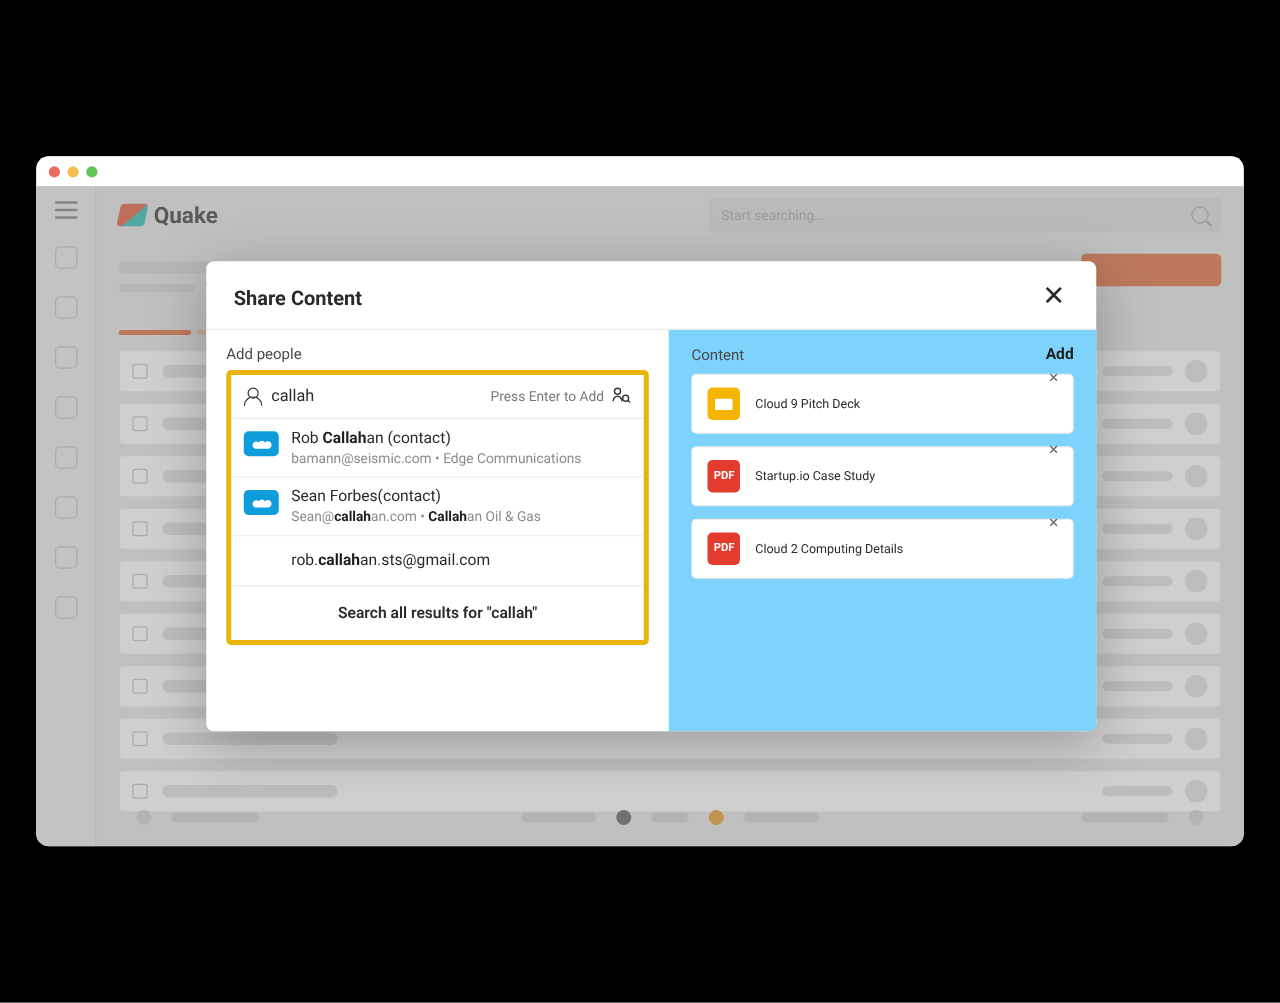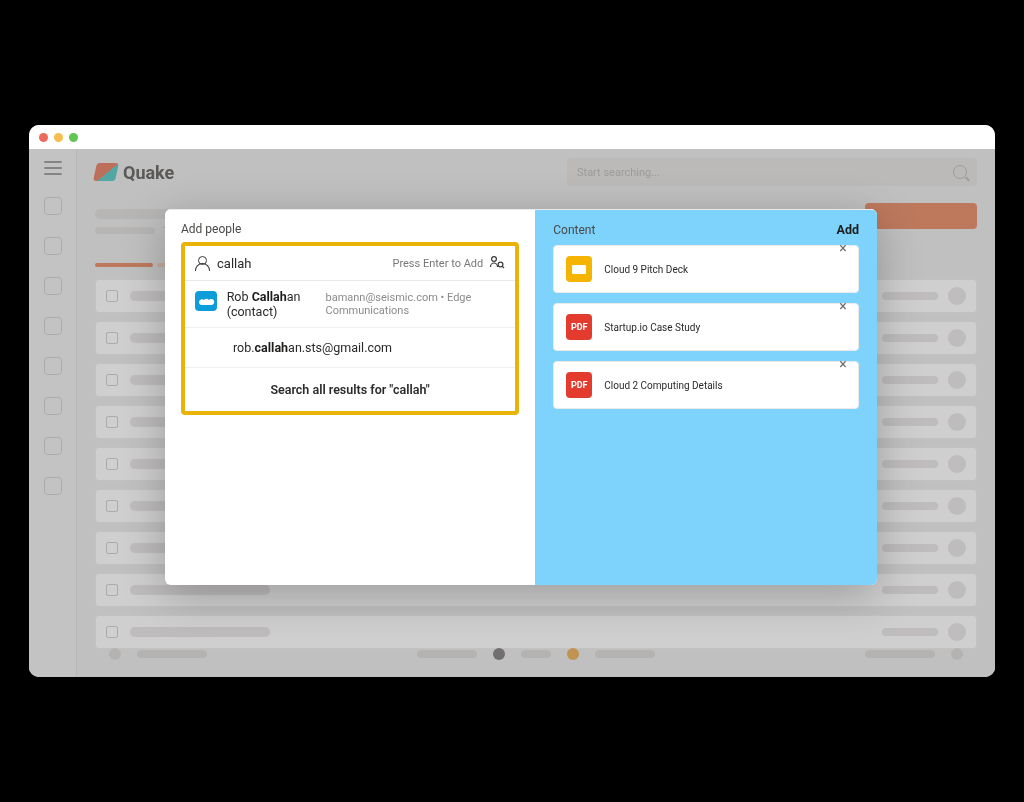--- a/index.html
+++ b/index.html
@@ -92,21 +92,21 @@
   .cbvalue{font-size:13px;color:#2b2a29}
   .cbhelp{margin-left:auto;font-size:11px;color:#7a7877;display:flex;align-items:center;gap:6px}
   .magplus{width:16px;height:16px;position:relative}
   .magplus svg{display:block}
 
   .dropdown{border-top:1px solid #eceae9}
   .opt{display:flex;align-items:flex-start;gap:10px;padding:8px 10px;border-bottom:1px solid #f0efee;min-height:40px}
   .opt:last-child{border-bottom:none}
   .opt .badge{width:28px;height:20px;border-radius:4px;background:#0d9dda;display:flex;align-items:center;justify-content:center;margin-top:2px}
   .badge svg{display:block}
-  .opt-text{display:flex;flex-direction:row}
+  .opt-text{display:flex;flex-direction:column}
   .opt-title{font-size:12.5px;color:#2b2a29}
   .opt-sub{font-size:11px;color:#8d8b8a;margin-top:2px}
   .opt.single{align-items:center;padding:12px 10px}
   .opt.single .opt-title{padding-left:38px}
   .opt.search-all{justify-content:center;padding:14px 10px}
   .opt.search-all .opt-title{font-weight:600;padding:0}
 
   b{font-weight:700;color:#1f1e1d}
 
   .rightlabel{font-size:12px;color:#4a4948}
@@ -255,20 +255,24 @@
       <span class="pbar" style="width:60px"></span>
       <span style="flex:1"></span>
       <span class="pbar" style="width:70px"></span>
       <span class="pdot"></span>
     </div>
   </div>
 
   <div class="dimmer"></div>
 
   <div class="modal">
+    <div class="mhead">
+      <div class="mtitle">Share Content</div>
+      <div class="close">✕</div>
+    </div>
     <div class="divider"></div>
     <div class="mbody">
 
       <div class="left">
         <div class="leftlabel">Add people</div>
         <div class="combobox">
           <div class="cbinput">
             <span class="person-icon"></span>
             <span class="cbvalue">callah</span>
             <span class="cbhelp">
@@ -292,20 +296,33 @@
                   </svg>
               </span>
               <div class="opt-text">
                 <div class="opt-title">
                   <span>Rob </span><b>Callah</b><span>an (contact)</span>
                 </div>
                 <div class="opt-sub">bamann@seismic.com • Edge Communications</div>
               </div>
             </div>
 
+            <div class="opt">
+              <span class="badge">
+                <svg width="20" height="12" viewBox="0 0 20 12">
+                    <path fill="#fff" d="M3 7a3 3 0 0 1 5-2 3 3 0 0 1 5 0 3 3 0 1 1 2 5H5a3 3 0 0 1-2-3Z"></path>
+                  </svg>
+              </span>
+              <div class="opt-text">
+                <div class="opt-title">Sean Forbes(contact)</div>
+                <div class="opt-sub">
+                  <span>Sean@</span><b>callah</b><span>an.com • </span><b>Callah</b><span>an Oil &amp; Gas</span>
+                </div>
+              </div>
+            </div>
 
 
             <div class="opt single">
               <div class="opt-title">
                 <span>rob.</span><b>callah</b><span>an.sts@gmail.com</span>
               </div>
             </div>
 
             <div class="opt search-all">
               <div class="opt-title">

